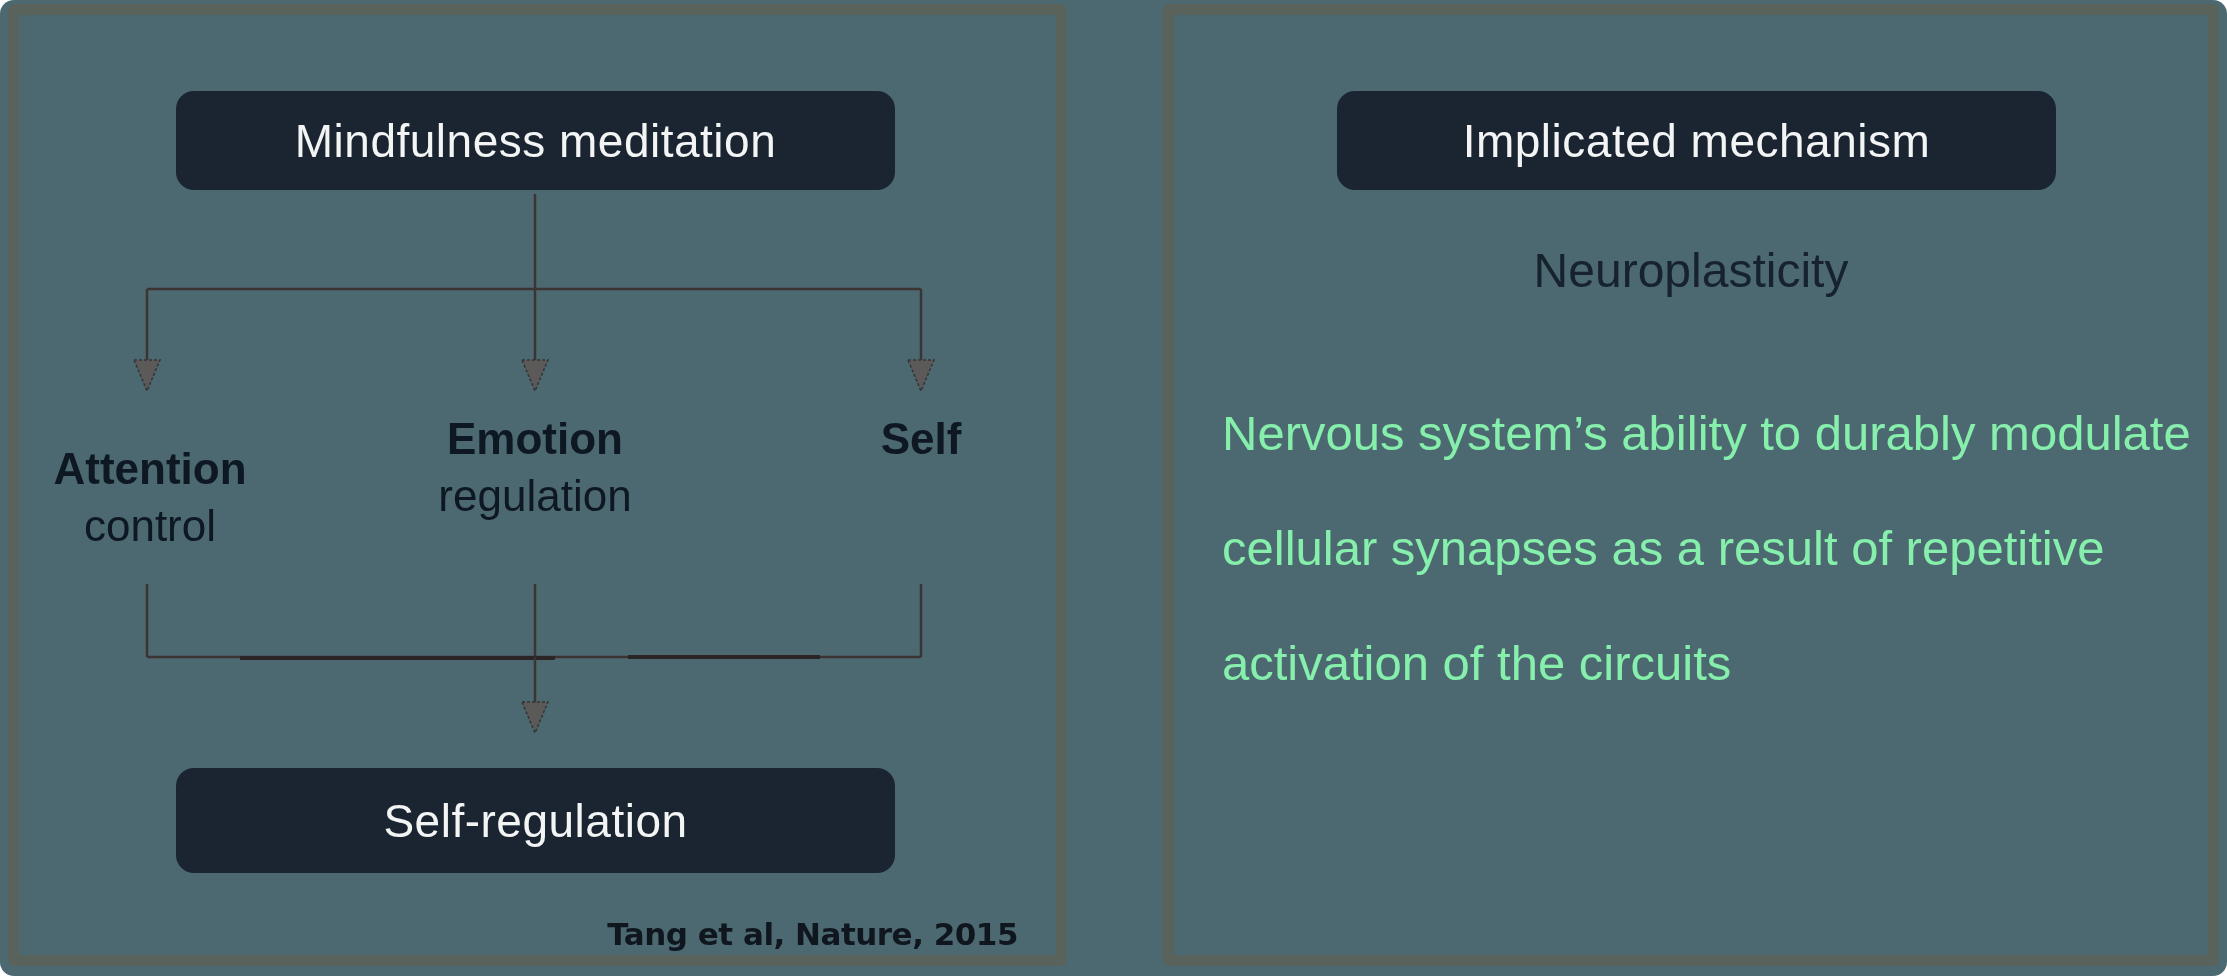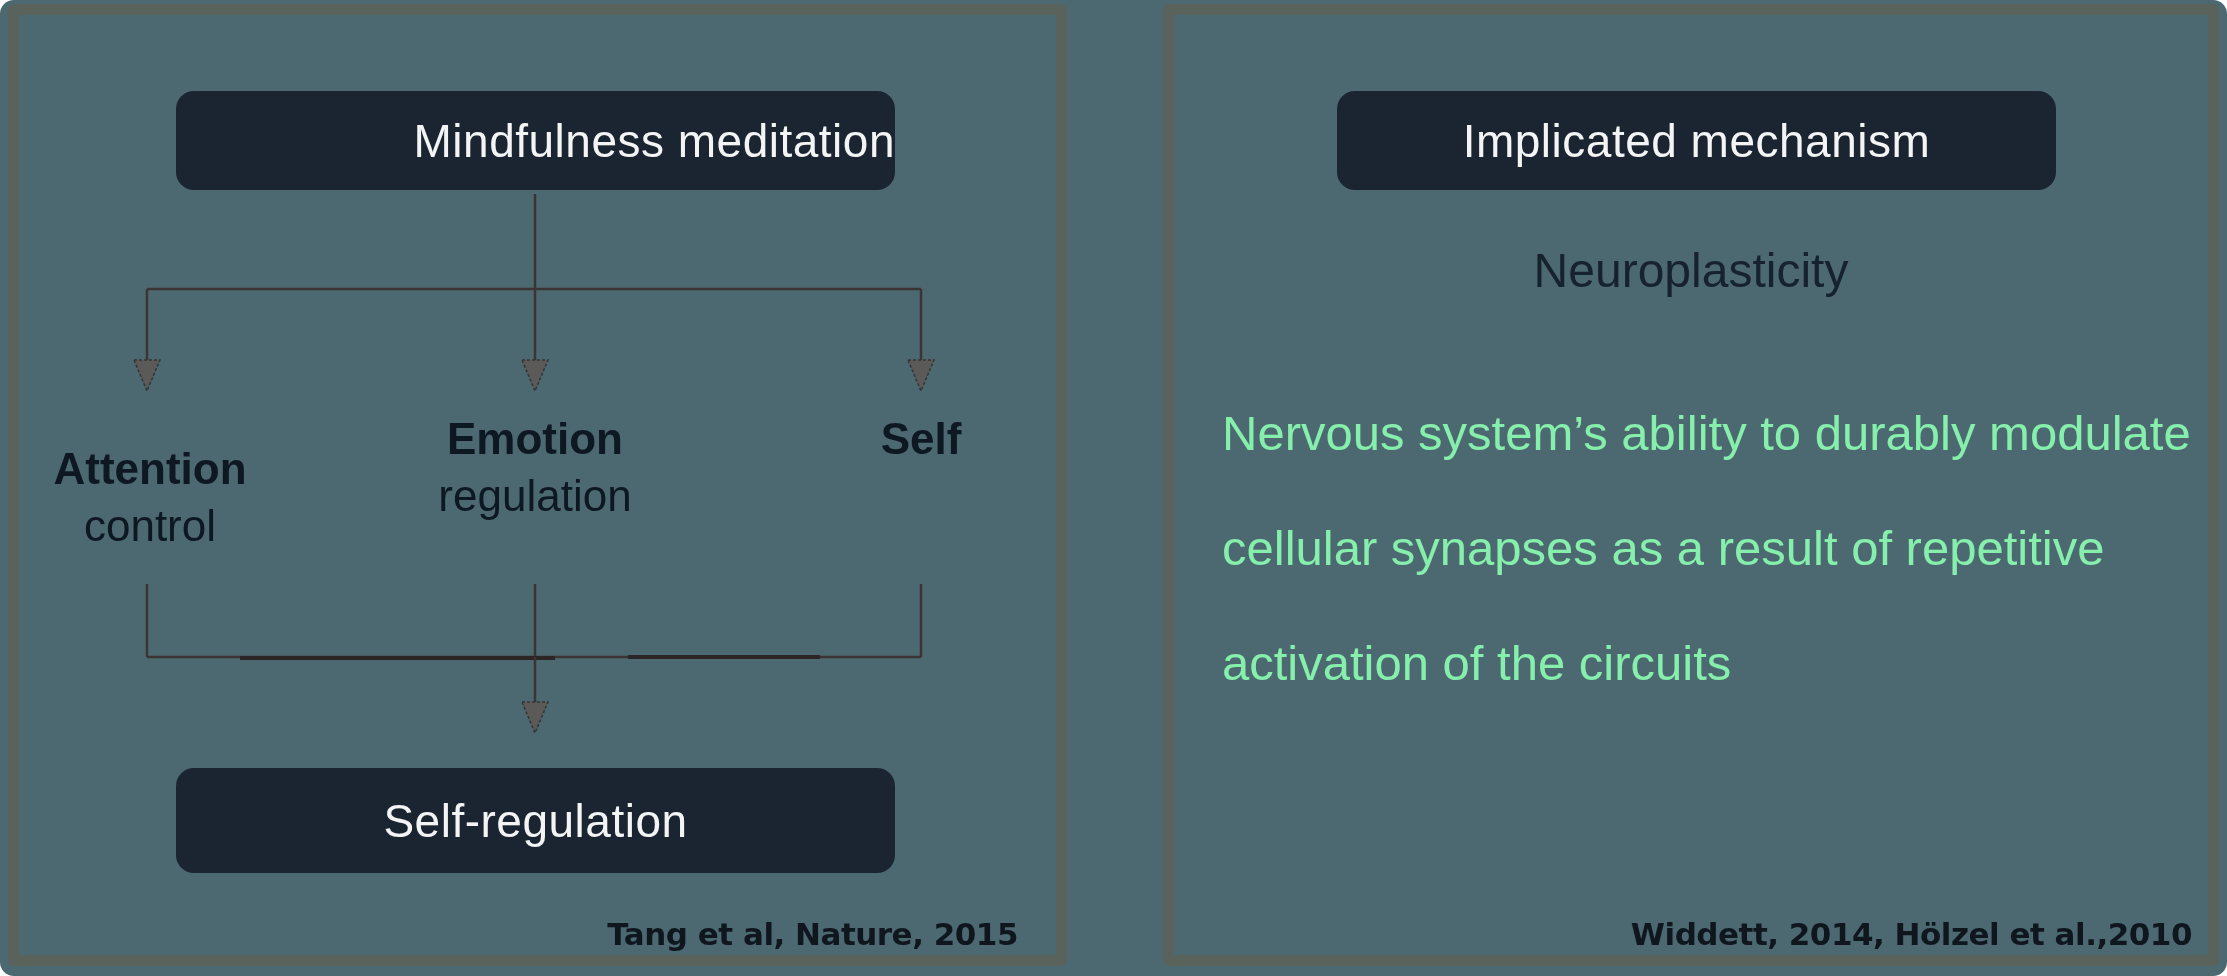--- a/index.html
+++ b/index.html
@@ -33,21 +33,21 @@
     background: #1B2431;
     border-radius: 18px;
     color: #F3F5F5;
     font-size: 46px;
     letter-spacing: 0.5px;
     display: flex;
     align-items: center;
     justify-content: center;
     font-weight: 400;
   }
-  .box-mindfulness { left: 176px;  top: 91px;  width: 719px; height: 99px; justify-content: flex-end; }
+  .box-mindfulness { left: 176px;  top: 91px;  width: 719px; height: 99px; }
   .box-selfreg     { left: 176px;  top: 768px; width: 719px; height: 105px; }
   .box-implicated  { left: 1337px; top: 91px;  width: 719px; height: 99px; }
 
   .flow-svg {
     position: absolute;
     left: 0; top: 0;
     width: 1070px;
     height: 976px;
   }
   .flow-line { stroke: #3B3432; stroke-width: 2.5; fill: none; }
@@ -159,15 +159,14 @@
   </div>
 
   <div class="subtitle">Neuroplasticity</div>
 
   <div class="body-text">
     <div>Nervous system’s ability to durably modulate</div>
     <div>cellular synapses as a result of repetitive</div>
     <div>activation of the circuits</div>
   </div>
 
-  <div class="citation right">Widdett, 2014, Hölzel et al.,2010</div>
 
 </div>
 
 </body></html>

